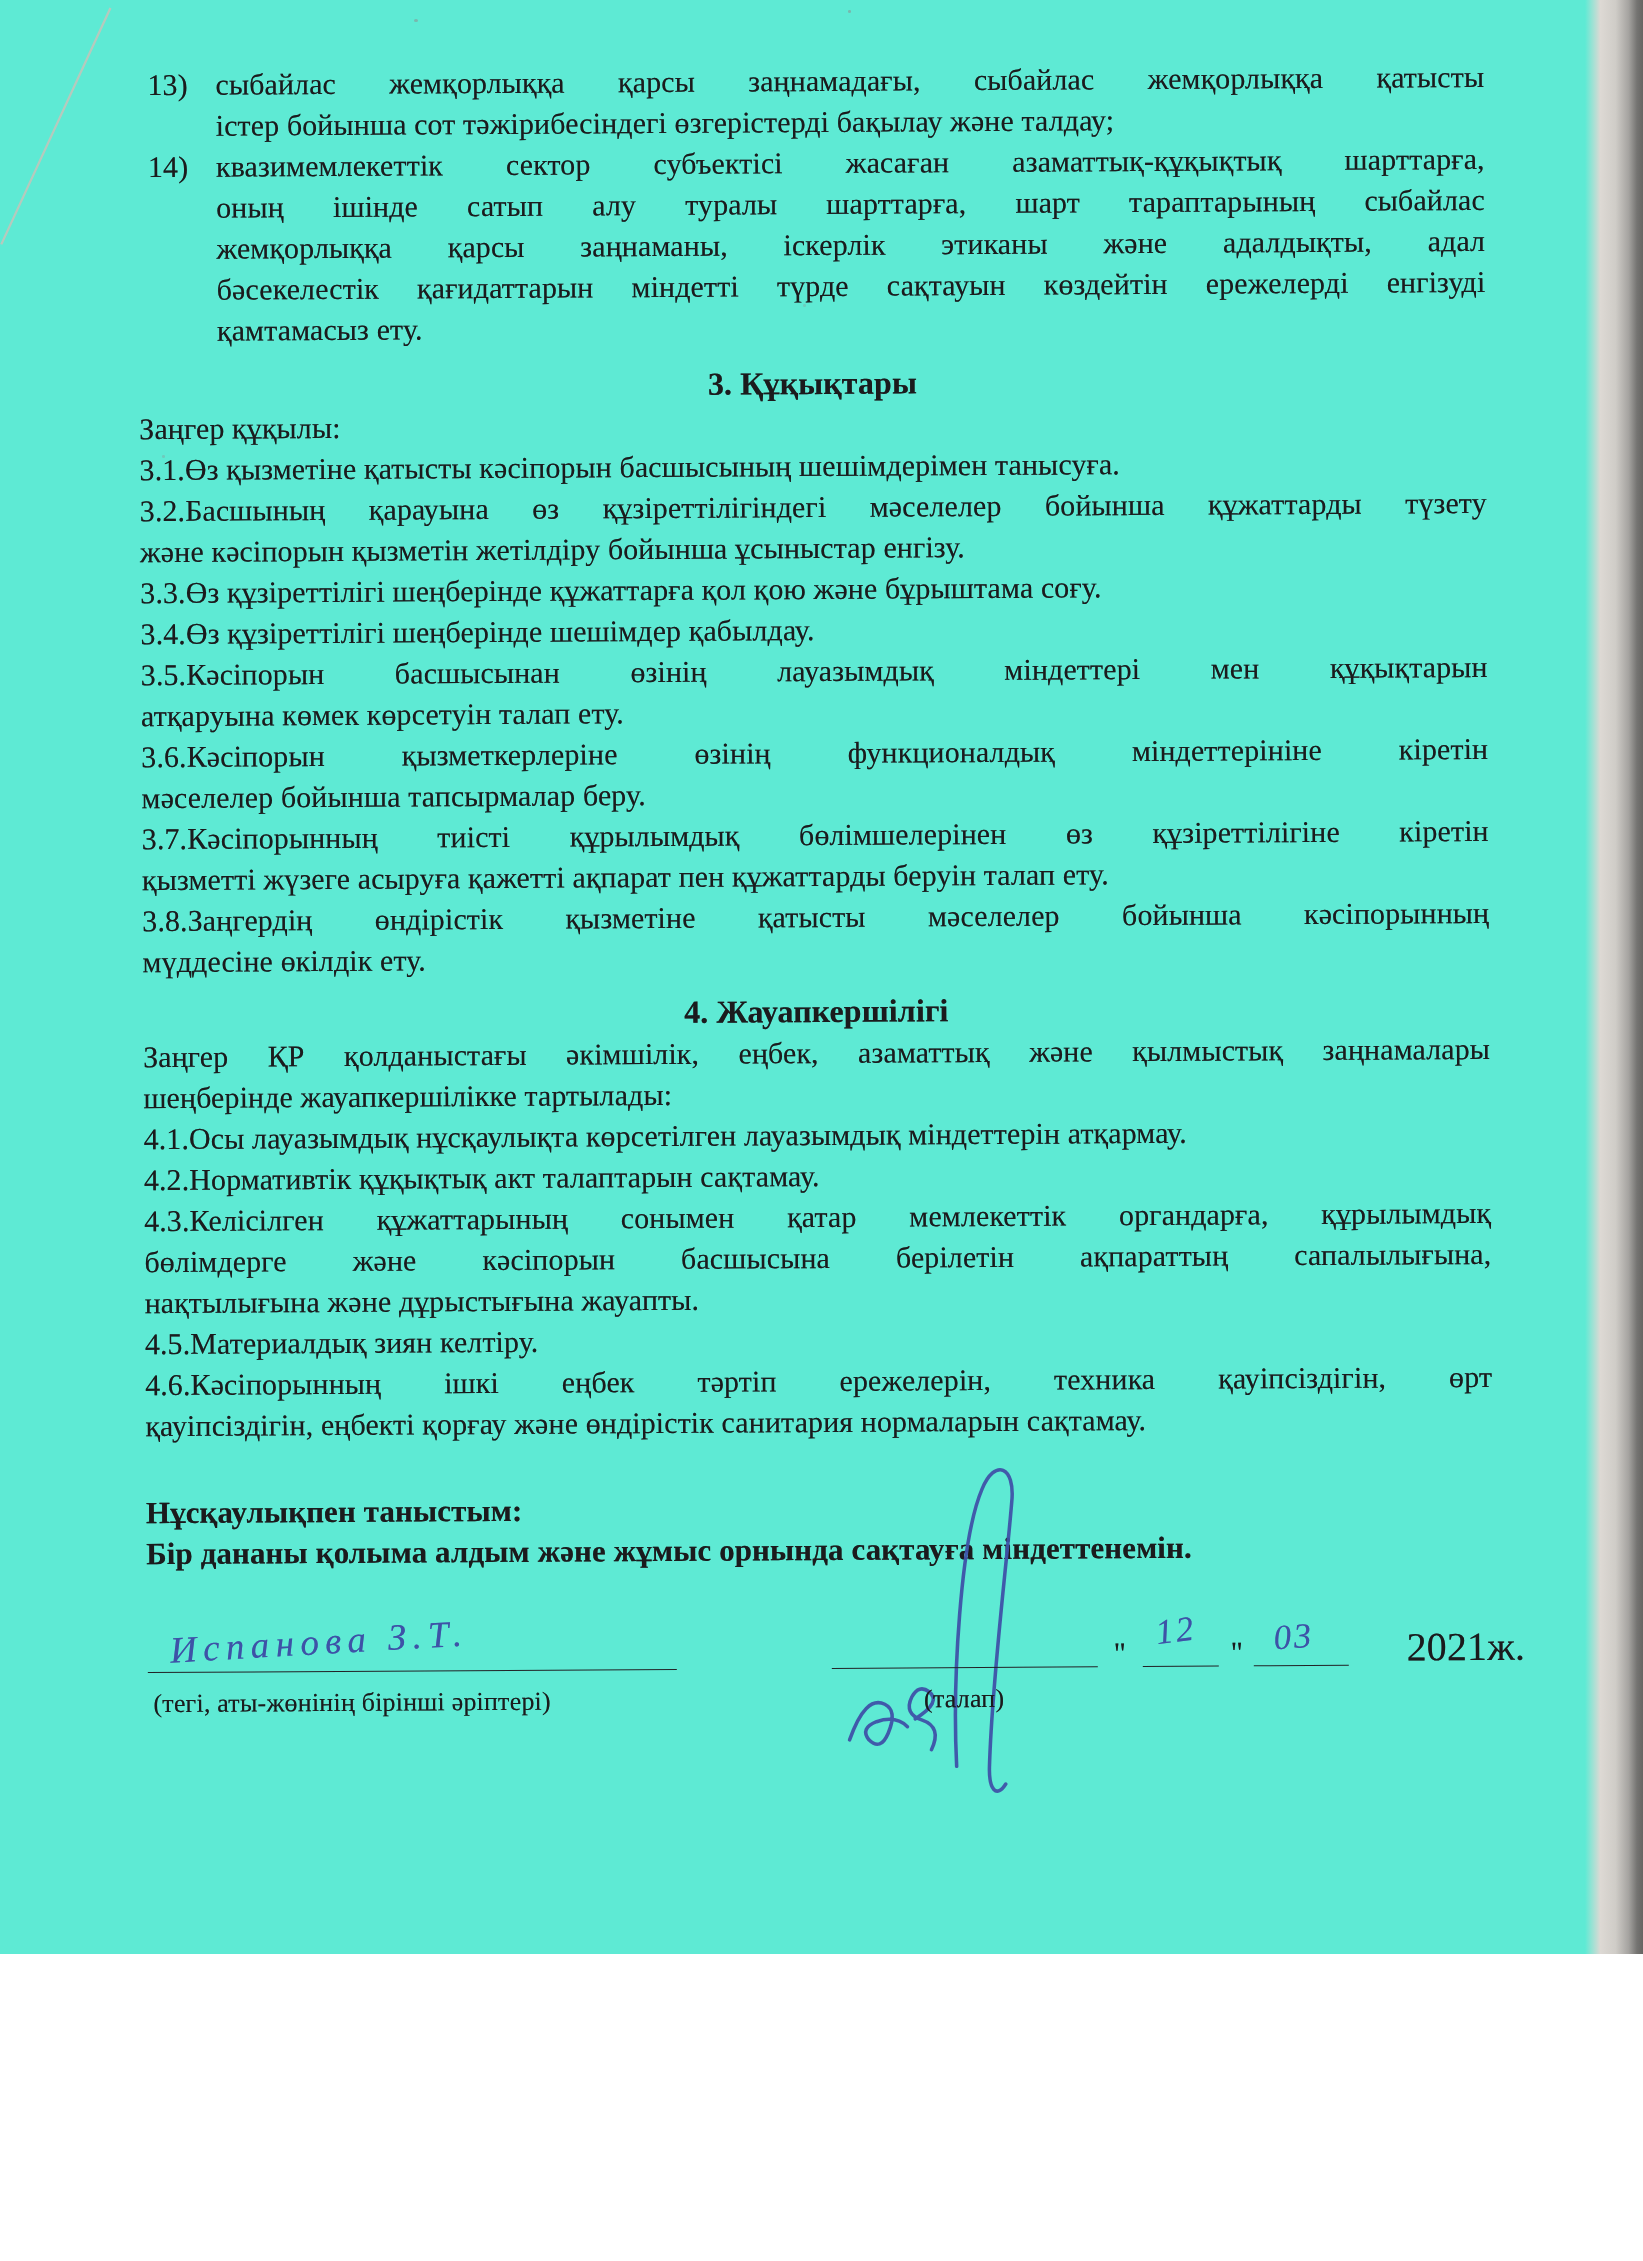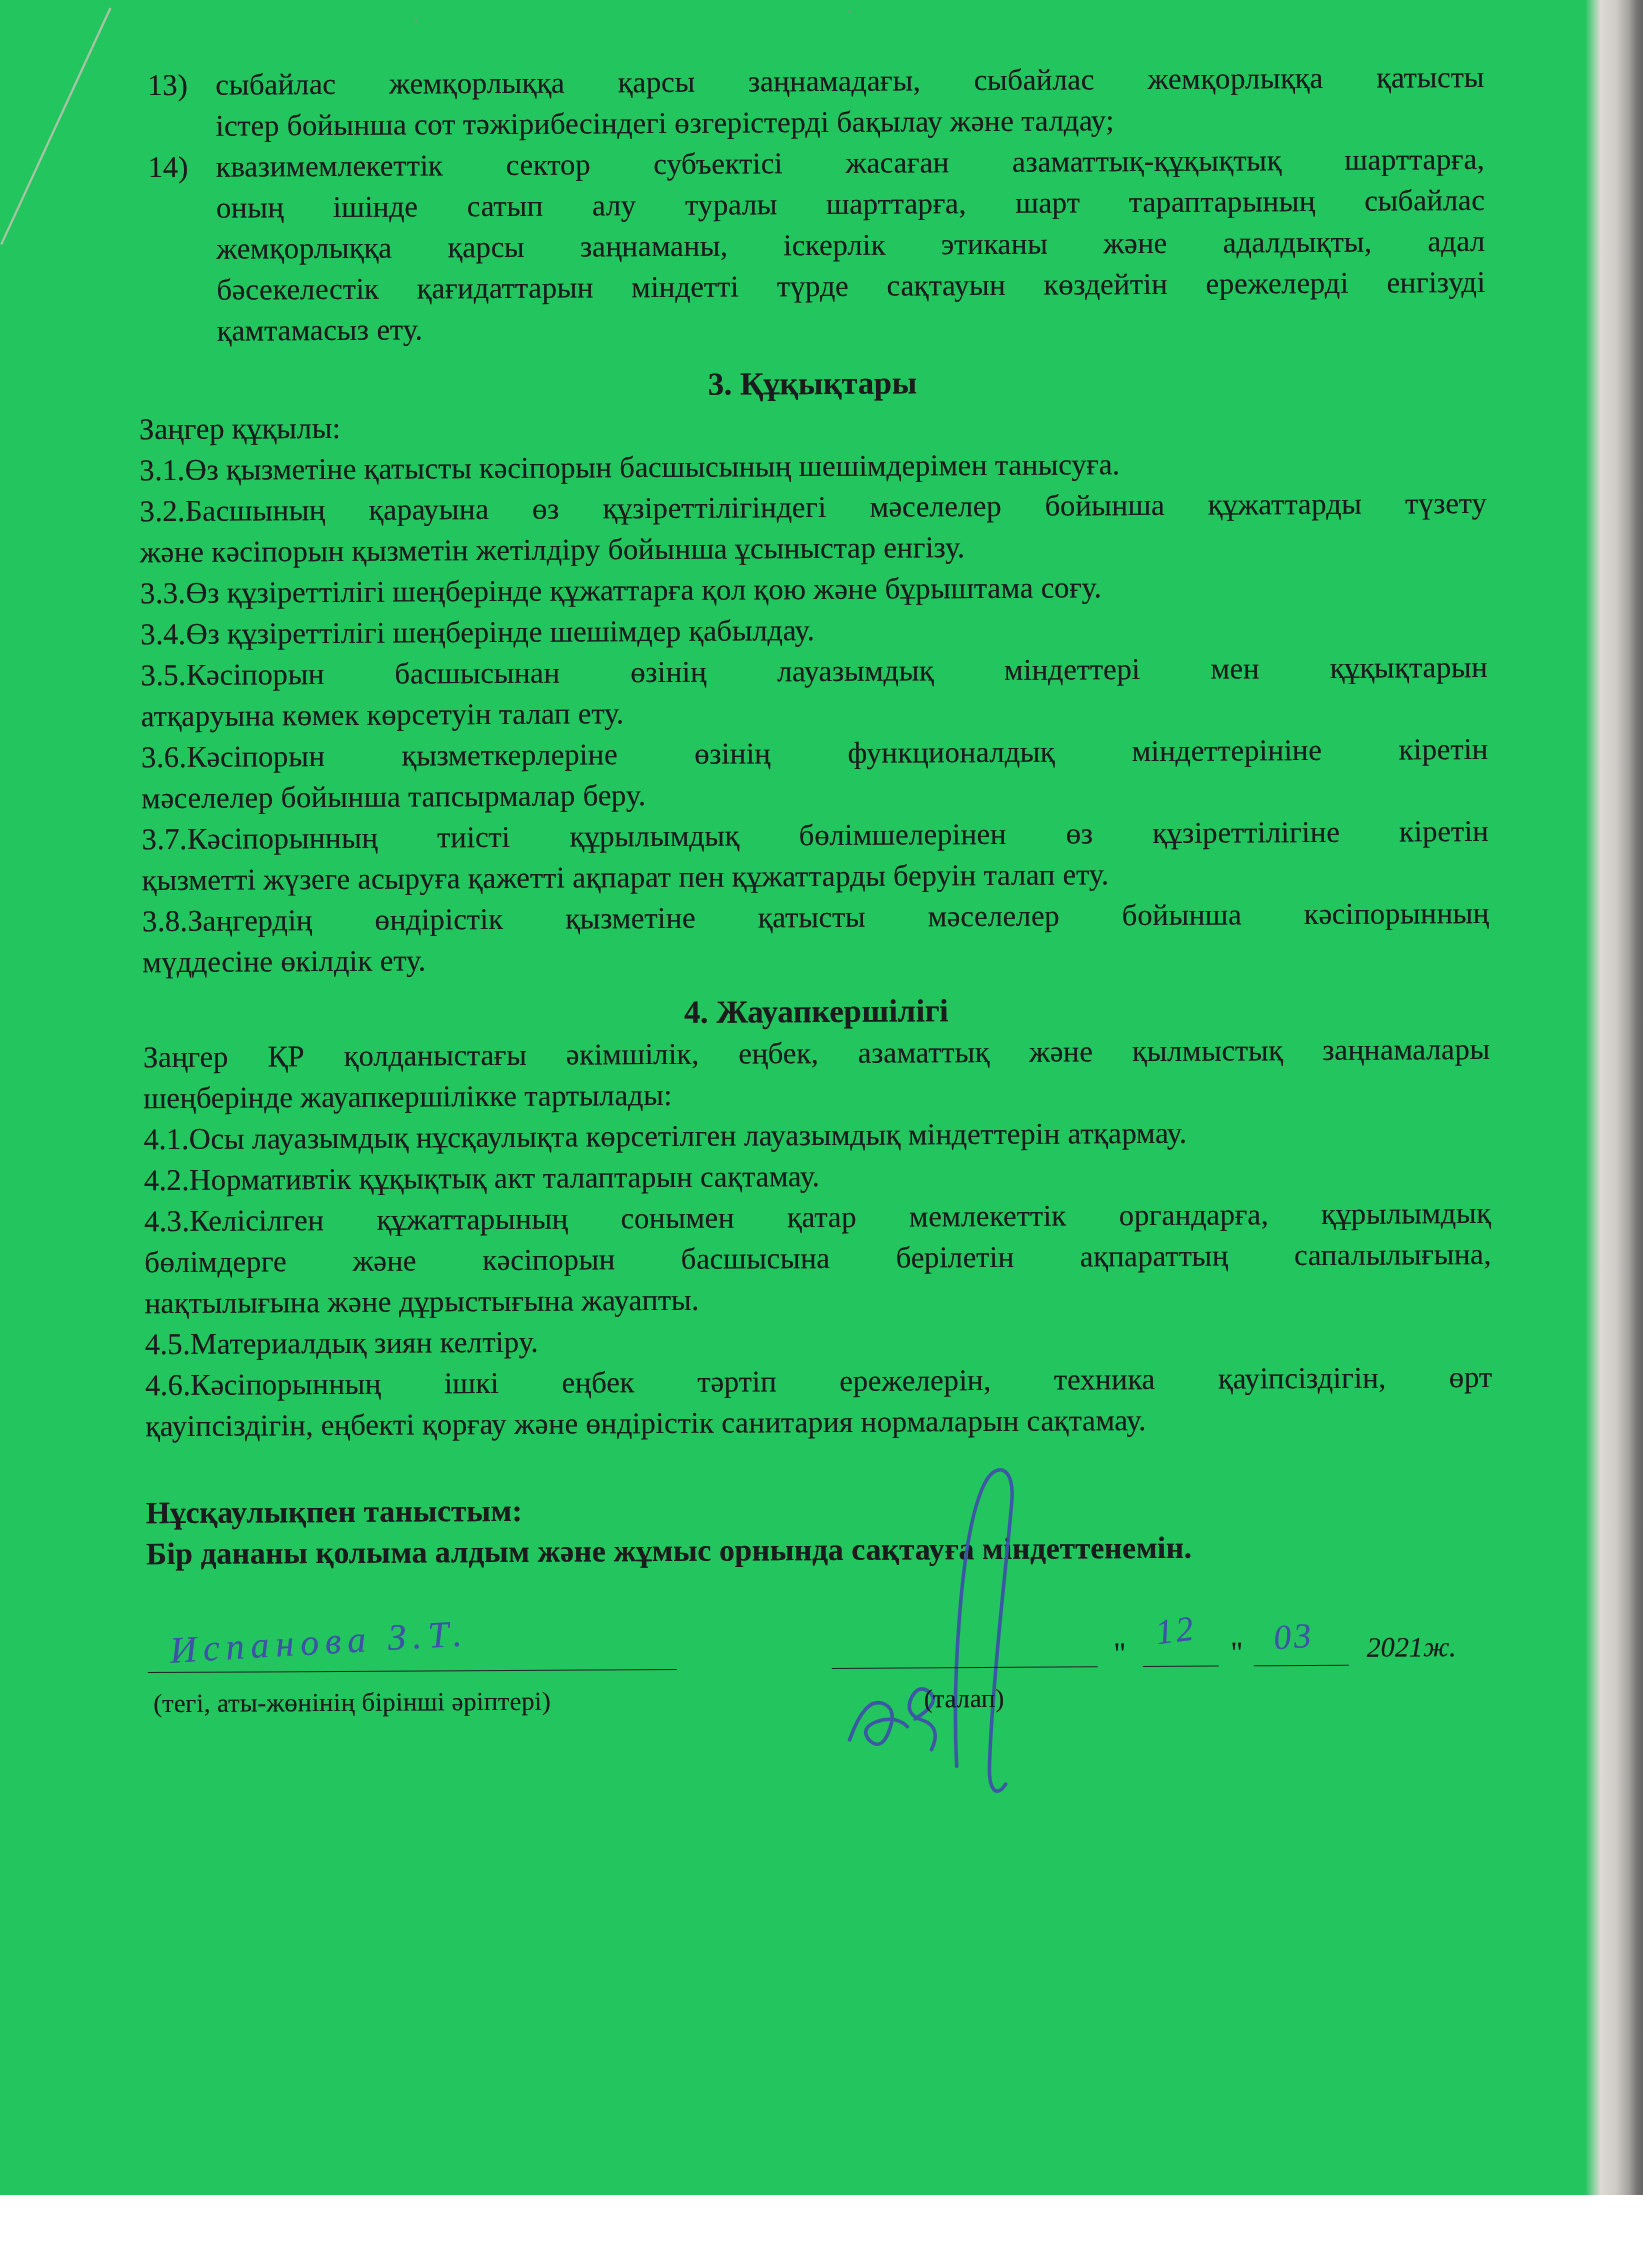--- a/index.html
+++ b/index.html
@@ -1,19 +1,19 @@
 <!DOCTYPE html>
 <html lang="kk" style="font-size:10.3px"><head>
 <meta charset="utf-8">
 <style>
   html,body{margin:0;padding:0;background:#ffffff;}
   .page{
     position:relative;
-    width:1644px;height:2195px;
-    background:#22c55e;
+    width:1644px;height:1954px;
+    background:#5eead4;
     overflow:hidden;
     font-family:"Liberation Serif", serif;
     color:#1b1b1d;
   }
   
   .edge-band{
     position:absolute;right:0;top:0;bottom:0;width:59px;
     background:linear-gradient(to right,
       rgba(216,213,208,0) 0%, #ddd9d4 26%, #cfccc7 52%,
       #a5a3a0 74%, #757472 88%, #636260 100%);
@@ -45,21 +45,21 @@
   .cap{position:absolute;font-size:26px;letter-spacing:0.2px;}
   .hw{
     position:absolute;color:#3e52a7;font-style:italic;
     text-shadow:0 0 0.5px rgba(62,82,167,.55);
     font-family:"Liberation Serif", serif;
   }
   .hw-name{left:22.6px;top:45px;font-size:37px;letter-spacing:6.4px;transform:rotate(-3deg);}
   .hw-day{left:1009px;top:39px;font-size:35px;transform:rotate(-7deg);letter-spacing:2.6px;}
   .hw-month{left:1127px;top:46px;font-size:35px;transform:rotate(-4deg);letter-spacing:2.6px;}
   .q{position:absolute;top:61px;font-size:30px;}
-  .year{position:absolute;left:1220px;top:57px;font-size:28px;font-style:italic;}
+  .year{position:absolute;left:1260px;top:57px;font-size:40px;}
   .scribble{position:absolute;left:683px;top:-110px;pointer-events:none;}
 </style>
 </head>
 <body>
 
 <div class="page">
 
   <svg class="crease" viewBox="0 0 190 380" width="122" height="245">
     <line x1="172" y1="4" x2="2" y2="372" stroke="#cdc2b8" stroke-width="3.5" opacity="0.8"></line>
   </svg>

